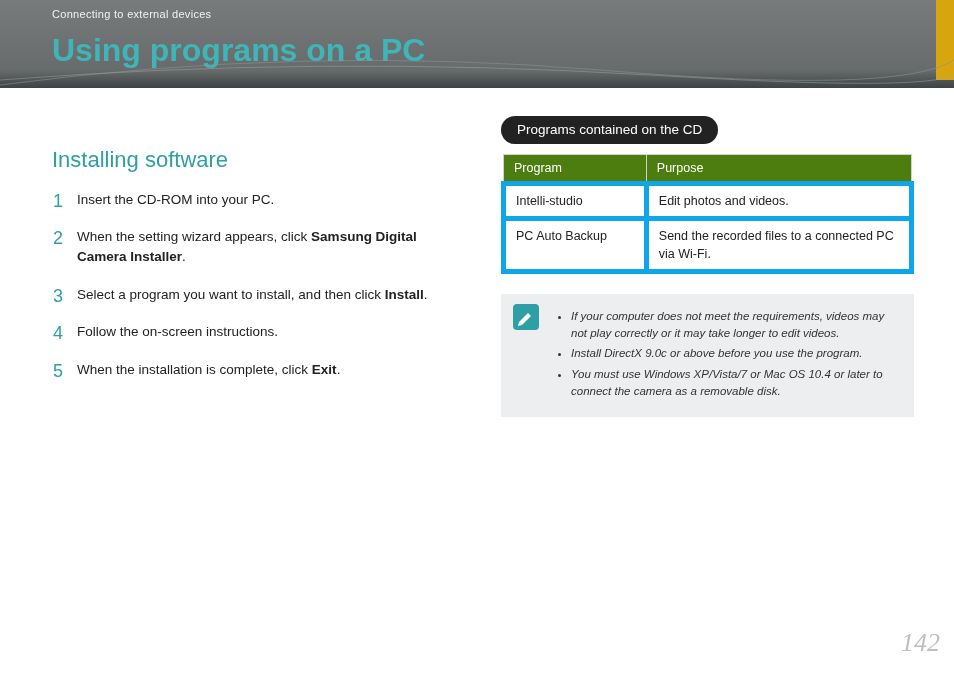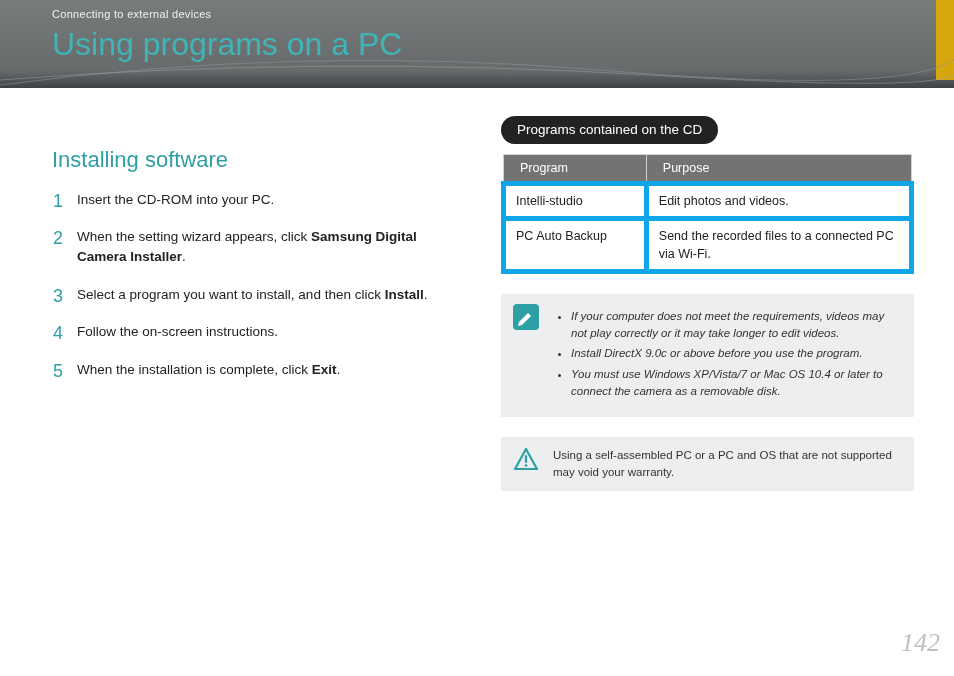--- a/index.html
+++ b/index.html
@@ -27,22 +27,22 @@
     background: #d7a60f;
   }
   .breadcrumb {
     font-size: 11px;
     font-weight: 300;
     letter-spacing: .3px;
     opacity: .9;
   }
   .page-title {
     font-size: 32px;
-    font-weight: 400;
-    margin-top: 6px;
+    font-weight: 700;
+    margin-top: 12px;
     color: #3fb5b7;
   }
   .swoosh {
     position: absolute;
     left: 0;
     top: 55px;
     width: 954px;
     height: 35px;
     pointer-events: none;
   }
@@ -95,25 +95,25 @@
     font-size: 13.5px;
     margin-bottom: 6px;
   }
   table.programs {
     width: 100%;
     border-collapse: collapse;
     font-size: 12.5px;
     margin-top: 4px;
   }
   table.programs th {
-    background: #737373;
+    background: #4d7c0f;
     color: #fff;
     text-align: left;
     font-weight: 400;
-    padding: 4px 16px;
+    padding: 4px 10px;
     border: 1px solid #cfd2d3;
   }
   table.programs td {
     border: 5px solid #0ea5e9;
     padding: 6px 10px;
     vertical-align: top;
   }
   .callout {
     display: flex;
     gap: 14px;
@@ -215,27 +215,17 @@
           <path d="M6 18 L9 21 L5 22 Z" fill="#fff"></path>
         </svg>
       </div>
       <ul>
         <li>If your computer does not meet the requirements, videos may not play correctly or it may take longer to edit videos.</li>
         <li>Install DirectX 9.0c or above before you use the program.</li>
         <li>You must use Windows XP/Vista/7 or Mac OS 10.4 or later to connect the camera as a removable disk.</li>
       </ul>
     </div>
 
-    <div class="callout">
-      <div class="callout-icon">
-        <svg width="26" height="26" viewBox="0 0 26 26">
-          <path d="M13 2 L24 22 L2 22 Z" fill="none" stroke="#2f9fa6" stroke-width="2.2" stroke-linejoin="round"></path>
-          <line x1="13" y1="9" x2="13" y2="15" stroke="#2f9fa6" stroke-width="2.2" stroke-linecap="round"></line>
-          <circle cx="13" cy="18.5" r="1.3" fill="#2f9fa6"></circle>
-        </svg>
-      </div>
-      <div>Using a self-assembled PC or a PC and OS that are not supported may void your warranty.</div>
-    </div>
 
   </div>
 </div>
 
 <div class="page-number">142</div>
 
 </body></html>

